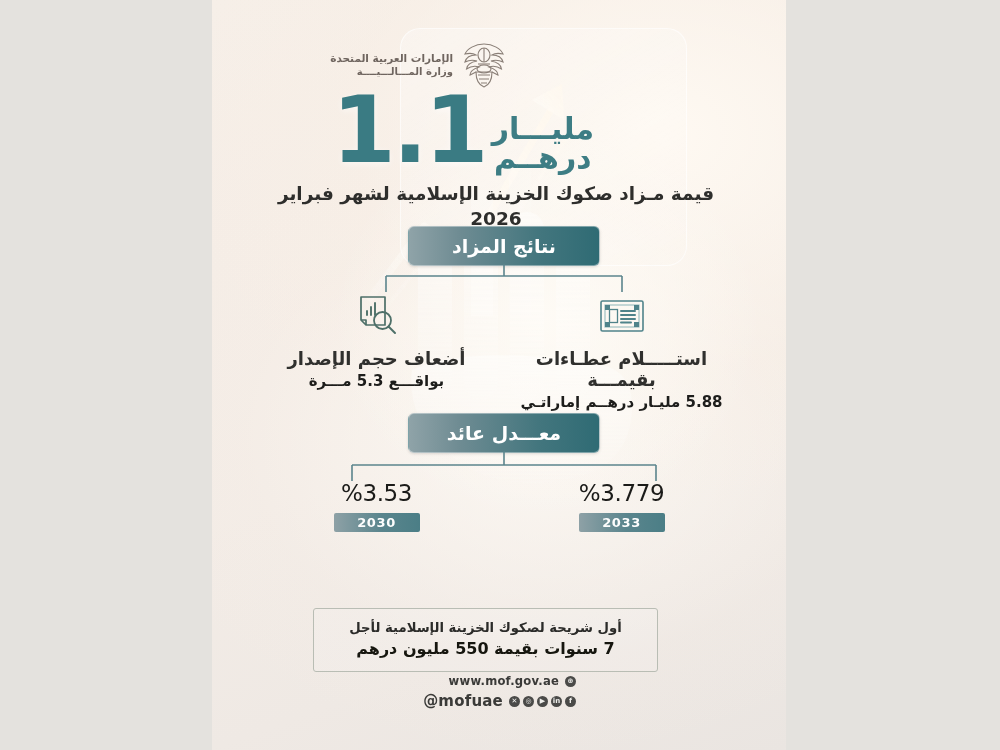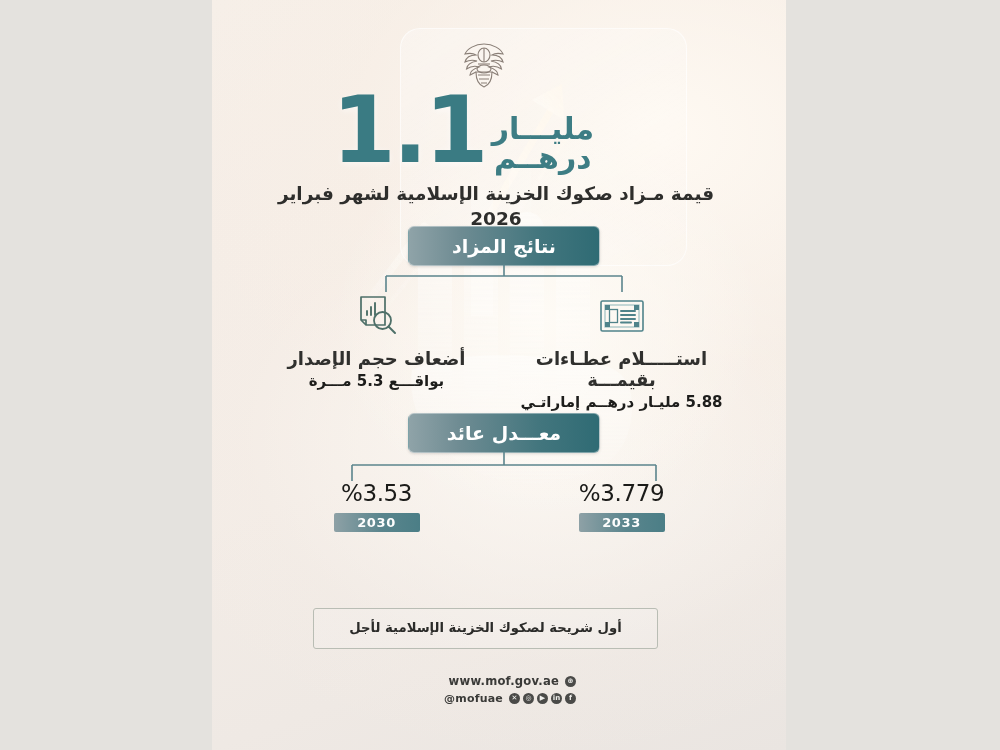--- a/index.html
+++ b/index.html
@@ -107,21 +107,21 @@
     border:1px solid #b9bdb4;border-radius:3px;text-align:center;direction:rtl;
     background:rgba(255,255,255,.12);
   }
   .bbox .b1{color:#2b2b29;font-size:13.2px;font-weight:600;letter-spacing:.1px;}
   .bbox .b2{margin-top:4px;color:#16160f;font-size:16px;font-weight:800;letter-spacing:.1px;}
 
   
   .footer{position:absolute;right:210px;top:674px;direction:ltr;text-align:right;}
   .frow{display:flex;align-items:center;justify-content:flex-end;gap:6px;margin-bottom:4px;}
   .furl{color:#3a3a38;font-size:11.6px;font-weight:700;letter-spacing:.2px;}
-  .fhandle{color:#3a3a38;font-size:11px;font-weight:700;letter-spacing:.2px;}
+  .fhandle{color:#3a3a38;font-size:15px;font-weight:700;letter-spacing:.2px;}
   .sdot{
     width:11px;height:11px;border-radius:50%;background:#4a4a48;
     display:inline-flex;align-items:center;justify-content:center;
     color:#efefec;font-size:7px;font-weight:700;line-height:1;
   }
   .sdots{display:flex;gap:3px;}
 </style>
 </head>
 <body>
 
@@ -173,20 +173,24 @@
           <path d="M22 4 C13 4 5 9 3 14 C7 13 11 13 14 15 C8 15 4 18 3 22 C7 20 12 20 15 21 C9 22 5 25 4.5 29 C9 26 14 26 17 27 C11 29 8 32 8 35 L14 32"></path>
           <path d="M22 4 C31 4 39 9 41 14 C37 13 33 13 30 15 C36 15 40 18 41 22 C37 20 32 20 29 21 C35 22 39 25 39.5 29 C35 26 30 26 27 27 C33 29 36 32 36 35 L30 32"></path>
           <ellipse cx="22" cy="15" rx="6" ry="7"></ellipse>
           <path d="M22 8 L22 22"></path>
           <path d="M16 24 L28 24"></path>
           <path d="M14 32 C14 40 17 45 22 47 C27 45 30 40 30 32 Z"></path>
           <path d="M16 35 L28 35 M17 39 L27 39 M19 43 L25 43"></path>
           <ellipse cx="22" cy="29" rx="7" ry="4"></ellipse>
         </g>
       </svg>
+      <div class="logo-text">
+        <div class="logo-l1">الإمارات العربية المتحدة</div>
+        <div class="logo-l2">وزارة المـــالـــيــــة</div>
+      </div>
     </div>
 
     <div class="headline">
       <div class="unit">
         <div>مليـــار</div>
         <div>درهــم</div>
       </div>
       <div class="bignum">1.1</div>
     </div>
 
@@ -265,20 +269,21 @@
       </div>
       <div class="yield">
         <div class="pct">%3.53</div>
         <div class="ybadge">2030</div>
       </div>
     </div>
 
 
     <div class="bbox">
       <div class="b1">أول شريحة لصكوك الخزينة الإسلامية لأجل</div>
+      <div class="b2">7 سنوات بقيمة 550 مليون درهم</div>
     </div>
 
     <div class="footer">
       <div class="frow">
         <span class="furl">www.mof.gov.ae</span>
         <span class="sdot">⊕</span>
       </div>
       <div class="frow">
         <span class="fhandle">@mofuae</span>
         <span class="sdots">

